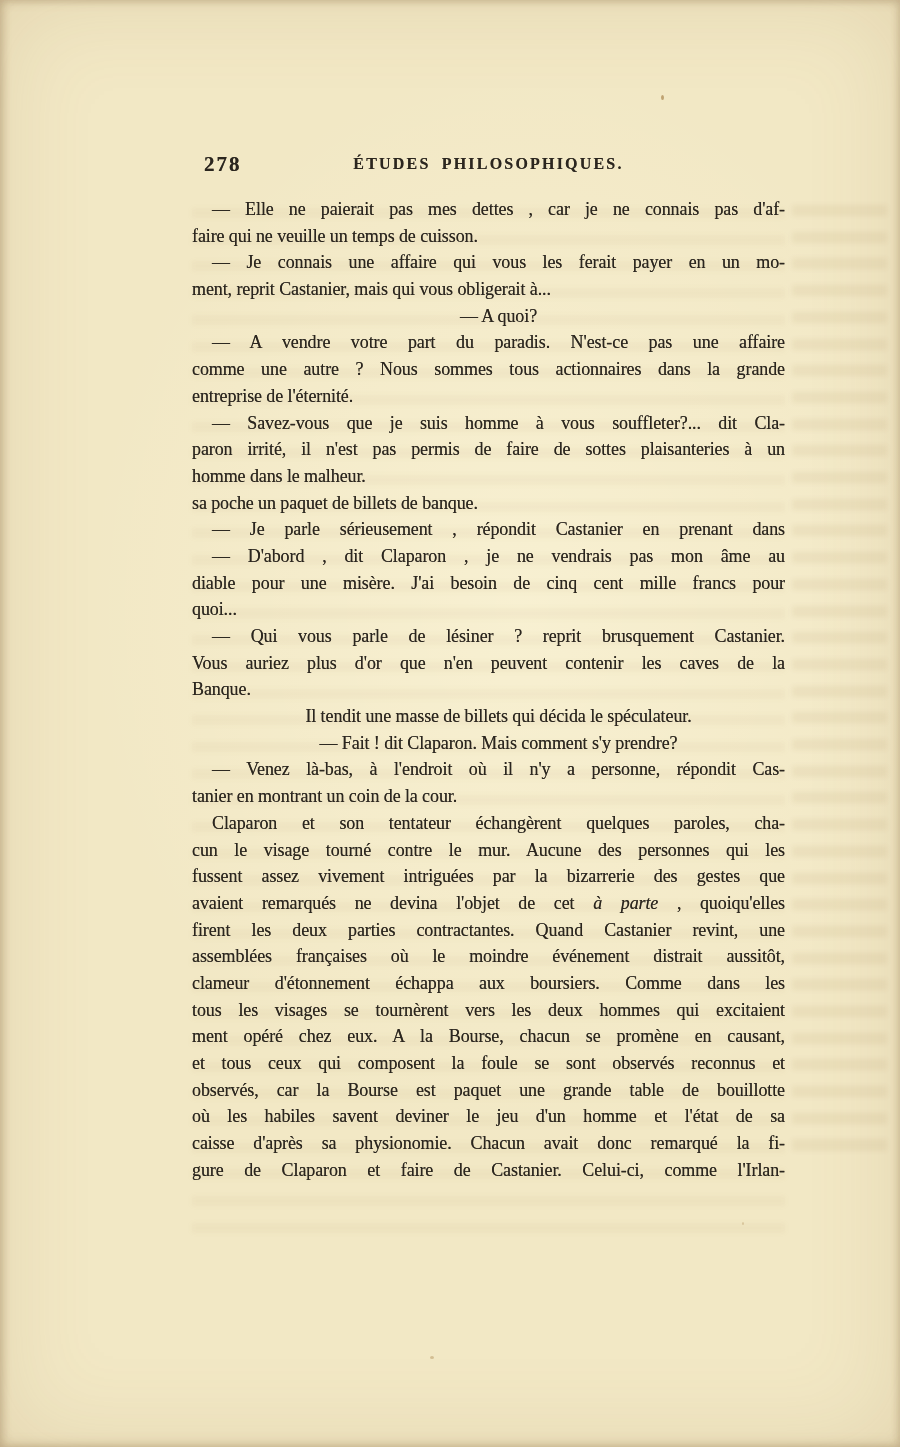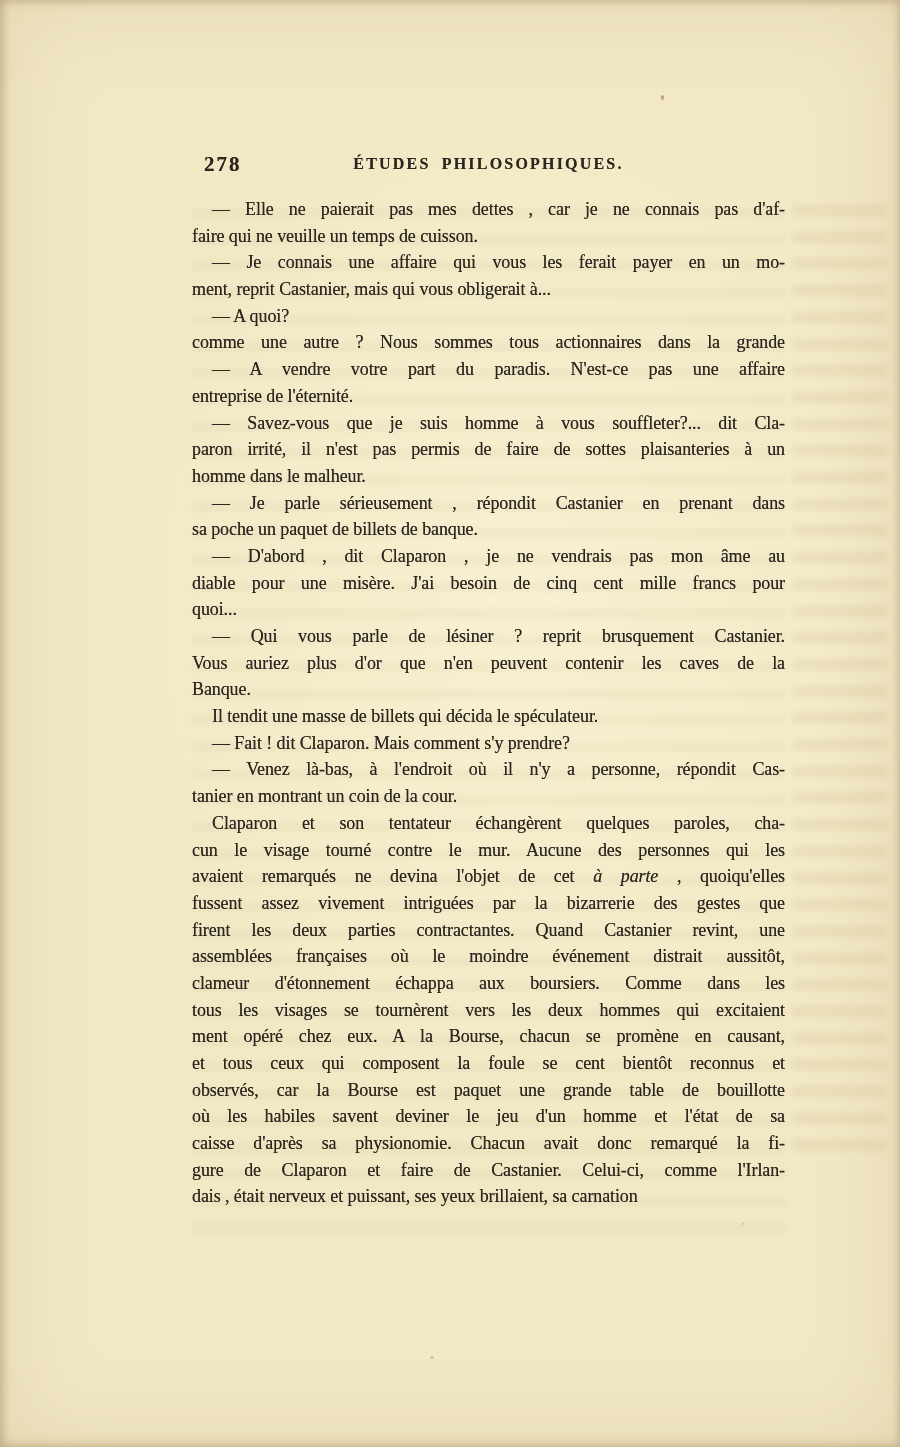--- a/index.html
+++ b/index.html
@@ -89,21 +89,21 @@
     line-height: 26.7px;
     height: 26.7px;
     letter-spacing: -0.1px;
     overflow: hidden;
     text-shadow: 0 0 0.55px rgba(43,38,31,0.7);
   }
   .line.just {
     text-align: justify;
     text-align-last: justify;
   }
-  .line.first { text-indent: 20px; }
+  .line.first { text-indent: 20px; text-align: center; }
   .line .it { font-style: italic; }
 </style>
 </head>
 <body>
 
 <div class="page">
 
   <div class="bleed-right"></div>
   <div class="bleed-body"></div>
 
@@ -116,48 +116,47 @@
     <span class="page-number">278</span>
     <span class="running-title">ÉTUDES PHILOSOPHIQUES.</span>
   </div>
 
   <div class="body-text">
       <div class="line first just"><span>— Elle ne paierait pas mes dettes , car je ne connais pas d'af-</span></div>
       <div class="line"><span>faire qui ne veuille un temps de cuisson.</span></div>
       <div class="line first just"><span>— Je connais une affaire qui vous les ferait payer en un mo-</span></div>
       <div class="line"><span>ment, reprit Castanier, mais qui vous obligerait à...</span></div>
       <div class="line first"><span>— A quoi?</span></div>
+      <div class="line first just"><span>— A vendre votre part du paradis. N'est-ce pas une affaire</span></div>
       <div class="line just"><span>comme une autre ? Nous sommes tous actionnaires dans la grande</span></div>
-      <div class="line first just"><span>— A vendre votre part du paradis. N'est-ce pas une affaire</span></div>
       <div class="line"><span>entreprise de l'éternité.</span></div>
       <div class="line first just"><span>— Savez-vous que je suis homme à vous souffleter?... dit Cla-</span></div>
       <div class="line just"><span>paron irrité, il n'est pas permis de faire de sottes plaisanteries à un</span></div>
       <div class="line"><span>homme dans le malheur.</span></div>
+      <div class="line"><span>sa poche un paquet de billets de banque.</span></div>
       <div class="line first just"><span>— Je parle sérieusement , répondit Castanier en prenant dans</span></div>
-      <div class="line"><span>sa poche un paquet de billets de banque.</span></div>
       <div class="line first just"><span>— D'abord , dit Claparon , je ne vendrais pas mon âme au</span></div>
       <div class="line just"><span>diable pour une misère. J'ai besoin de cinq cent mille francs pour</span></div>
       <div class="line"><span>quoi...</span></div>
       <div class="line first just"><span>— Qui vous parle de lésiner ? reprit brusquement Castanier.</span></div>
       <div class="line just"><span>Vous auriez plus d'or que n'en peuvent contenir les caves de la</span></div>
       <div class="line"><span>Banque.</span></div>
       <div class="line first"><span>Il tendit une masse de billets qui décida le spéculateur.</span></div>
       <div class="line first"><span>— Fait ! dit Claparon. Mais comment s'y prendre?</span></div>
       <div class="line first just"><span>— Venez là-bas, à l'endroit où il n'y a personne, répondit Cas-</span></div>
       <div class="line"><span>tanier en montrant un coin de la cour.</span></div>
       <div class="line first just"><span>Claparon et son tentateur échangèrent quelques paroles, cha-</span></div>
       <div class="line just"><span>cun le visage tourné contre le mur. Aucune des personnes qui les</span></div>
+      <div class="line just"><span>fussent assez vivement intriguées par la bizarrerie des gestes que</span></div>
       <div class="line just"><span>avaient remarqués ne devina l'objet de cet </span><span class="it">à parte</span><span> , quoiqu'elles</span></div>
-      <div class="line just"><span>fussent assez vivement intriguées par la bizarrerie des gestes que</span></div>
       <div class="line just"><span>firent les deux parties contractantes. Quand Castanier revint, une</span></div>
       <div class="line just"><span>assemblées françaises où le moindre événement distrait aussitôt,</span></div>
       <div class="line just"><span>clameur d'étonnement échappa aux boursiers. Comme dans les</span></div>
       <div class="line just"><span>tous les visages se tournèrent vers les deux hommes qui excitaient</span></div>
       <div class="line just"><span>ment opéré chez eux. A la Bourse, chacun se promène en causant,</span></div>
-      <div class="line just"><span>et tous ceux qui composent la foule se cent bientôt reconnus et</span></div>
+      <div class="line just"><span>et tous ceux qui composent la foule se sont observés reconnus et</span></div>
       <div class="line just"><span>observés, car la Bourse est paquet une grande table de bouillotte</span></div>
       <div class="line just"><span>où les habiles savent deviner le jeu d'un homme et l'état de sa</span></div>
       <div class="line just"><span>caisse d'après sa physionomie. Chacun avait donc remarqué la fi-</span></div>
       <div class="line just"><span>gure de Claparon et faire de Castanier. Celui-ci, comme l'Irlan-</span></div>
-      <div class="line"><span>dais , était nerveux et puissant, ses yeux brillaient, sa carnation</span></div>
     </div>
 
 </div>
 
 </body></html>

